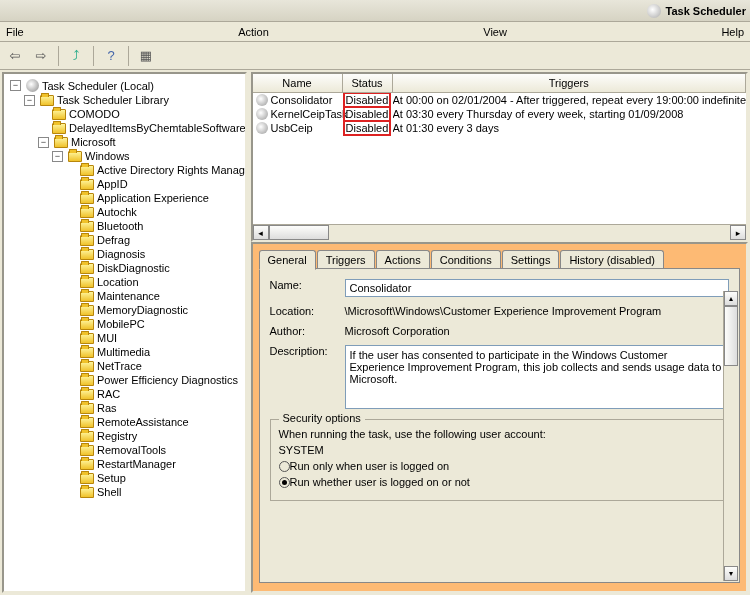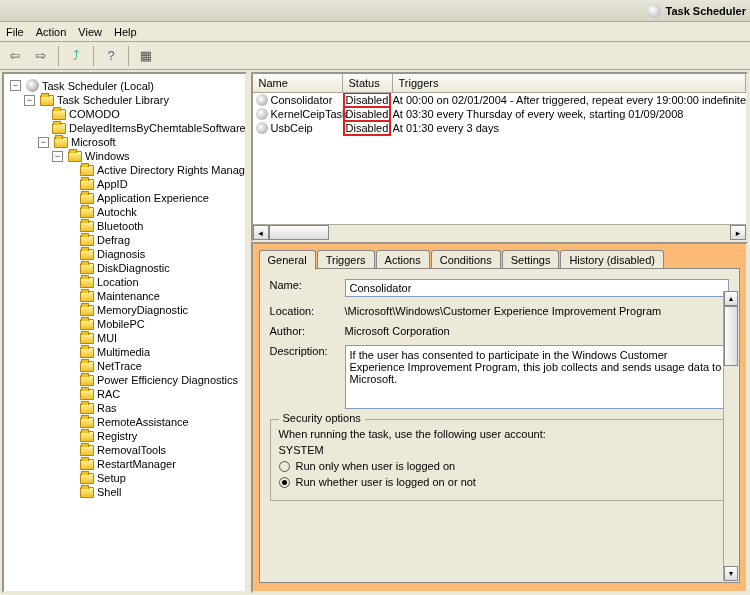--- a/index.html
+++ b/index.html
@@ -1,38 +1,38 @@
 <!DOCTYPE html>
 <html><head>
 <meta charset="utf-8">
 <style>
 * { box-sizing: border-box; margin: 0; padding: 0; }
 body { font-family: "Segoe UI", Tahoma, sans-serif; font-size: 11px; background: #ece9d8; width: 750px; height: 595px; overflow: hidden; color: #000; }
 .titlebar { background: linear-gradient(#e8e6da,#d6d3c3); height: 22px; display: flex; align-items: center; padding: 0 4px; border-bottom: 1px solid #aca899; justify-content: flex-end; }
 .titlebar .icon { width: 14px; height: 14px; background: radial-gradient(circle at 40% 40%, #fff, #aaa); border-radius: 50%; margin-right: 5px; }
 .titlebar .title { font-weight: bold; }
-.menubar { height: 20px; display: flex; align-items: center; gap: 12px; padding: 0 6px; background: #ece9d8; border-bottom: 1px solid #aca899; }
+.menubar { height: 20px; display: flex; align-items: center; gap: 12px; padding: 0 6px; background: #ece9d8; border-bottom: 1px solid #aca899; justify-content: space-between; }
 .menubar span { cursor: default; }
 .toolbar { height: 28px; display: flex; align-items: center; gap: 4px; padding: 0 4px; background: #ece9d8; border-bottom: 1px solid #aca899; }
 .tbtn { width: 22px; height: 22px; border: 1px solid transparent; display: flex; align-items: center; justify-content: center; font-size: 13px; color: #555; }
 .sep { width: 1px; height: 20px; background: #aca899; margin: 0 2px; }
 .main { display: flex; height: calc(100% - 70px); }
 .treepane { width: 270px; background: #fff; border: 2px inset #ece9d8; margin: 2px; overflow: auto; padding: 4px 0; }
 .tree ul { list-style: none; padding-left: 14px; }
 .tree li { position: relative; white-space: nowrap; }
 .node { display: flex; align-items: center; gap: 3px; padding: 1px 2px; cursor: default; }
 .exp { width: 11px; height: 11px; border: 1px solid #888; display: inline-flex; align-items: center; justify-content: center; font-size: 9px; line-height: 1; background: #fff; color: #333; margin-right: 2px; flex-shrink: 0; }
 .noexp { width: 11px; display: inline-block; flex-shrink: 0; }
 .ficon { width: 14px; height: 11px; background: linear-gradient(#fef49c,#f0c22a); border: 1px solid #b8860b; border-radius: 1px 1px 0 0; position: relative; flex-shrink: 0; }
 .ficon::before { content: ""; position: absolute; top: -3px; left: 0; width: 6px; height: 3px; background: #f0c22a; border: 1px solid #b8860b; border-bottom: none; border-radius: 1px 1px 0 0; }
 .cicon { width: 13px; height: 13px; background: radial-gradient(circle at 40% 40%, #fff, #888); border-radius: 50%; flex-shrink: 0; }
 .selected { border: 2px solid #d22; background: #fdfdfd; padding: 0 1px; }
 .rightpane { flex: 1; display: flex; flex-direction: column; margin: 2px; }
 .listpane { height: 170px; border: 2px inset #ece9d8; background: #fff; display: flex; flex-direction: column; overflow: hidden; }
-.listhdr { display: flex; background: linear-gradient(#fdfdfb,#ece9d8); border-bottom: 1px solid #aca899; }
+.listhdr { display: flex; background: linear-gradient(#fdfdfb,#ece9d8); border-bottom: 1px solid #aca899; text-align: center; }
 .listhdr div { padding: 3px 6px; border-right: 1px solid #aca899; font-weight: normal; }
 .col-name { width: 90px; }
 .col-status { width: 50px; }
 .col-trig { flex: 1; }
 .listbody { flex: 1; overflow: auto; }
 .row { display: flex; align-items: center; padding: 1px 0; }
 .row .cell-name { width: 90px; display: flex; align-items: center; gap: 3px; padding-left: 3px; }
 .row .cell-status { width: 50px; }
 .row .cell-trig { flex: 1; white-space: nowrap; overflow: hidden; }
 .taskicon { width: 12px; height: 12px; border-radius: 50%; background: radial-gradient(circle at 40% 40%, #fff, #999); flex-shrink: 0; }
@@ -46,21 +46,21 @@
 .tab { padding: 3px 8px; border: 1px solid #888; border-bottom: none; background: #ece9d8; margin-right: 1px; border-radius: 3px 3px 0 0; cursor: default; position: relative; }
 .tab.active { background: #ece9d8; z-index: 2; border-bottom: 1px solid #ece9d8; margin-bottom: -1px; }
 .tabbody { border: 1px solid #888; background: #ece9d8; padding: 10px; height: calc(100% - 20px); position: relative; }
 .frow { display: flex; align-items: flex-start; margin-bottom: 8px; }
 .flabel { width: 75px; }
 .fval { flex: 1; }
 .finput { border: 1px solid #7f9db9; background: #fff; padding: 2px 4px; width: 100%; font: inherit; }
 .ftext { border: 1px solid #7f9db9; background: #fff; padding: 3px 4px; width: 100%; height: 64px; font: inherit; resize: none; }
 .secgrp { border: 1px solid #aca899; padding: 8px; margin-top: 10px; position: relative; }
 .secgrp .legend { position: absolute; top: -8px; left: 8px; background: #ece9d8; padding: 0 4px; }
-.radio { margin: 4px 0; display: flex; align-items: center; gap: 6px; }
+.radio { margin: 4px 0; display: flex; align-items: center; }
 .rcircle { width: 11px; height: 11px; border: 1px solid #555; border-radius: 50%; display: inline-flex; align-items: center; justify-content: center; }
 .rcircle.on::after { content: ""; width: 5px; height: 5px; background: #000; border-radius: 50%; }
 .vscroll { position: absolute; right: 1px; top: 22px; bottom: 1px; width: 15px; background: #ece9d8; border-left: 1px solid #aca899; }
 .vscroll .btn { height: 15px; background: linear-gradient(#fdfdfb,#ddd); border: 1px solid #888; display: flex; align-items: center; justify-content: center; font-size: 8px; }
 .vscroll .track { height: calc(100% - 30px); position: relative; }
 .vscroll .thumb { position: absolute; left: 0; right: 0; height: 60px; background: linear-gradient(90deg,#fdfdfb,#ddd); border: 1px solid #888; }
 </style>
 </head>
 <body>
 

